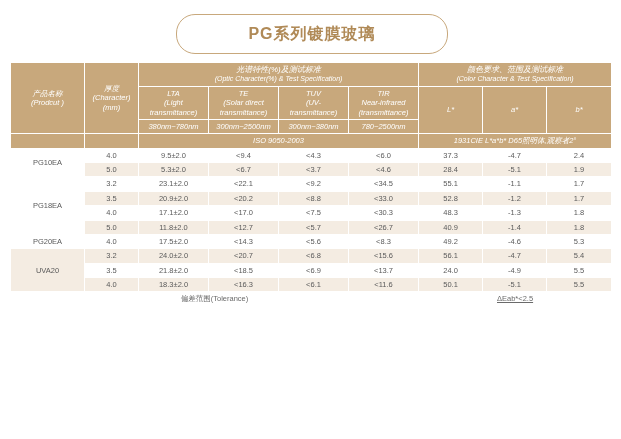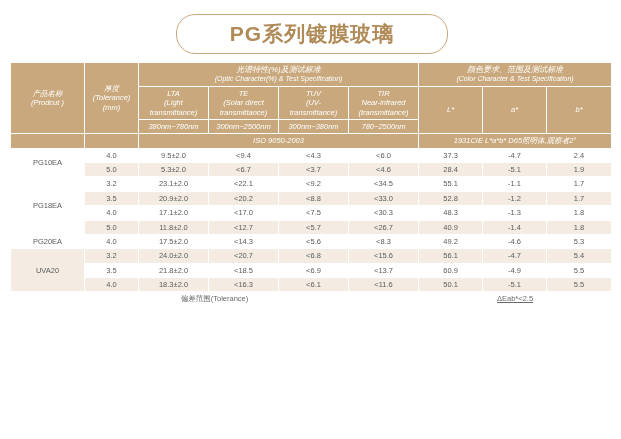--- a/index.html
+++ b/index.html
@@ -13,21 +13,21 @@
   .page{position:relative;width:621px;height:439px;}
 
   
   .title-wrap{
     position:absolute;left:176px;top:14px;width:270px;height:38px;
     border:1px solid #c8a87c;border-radius:19px;
     display:flex;align-items:center;justify-content:center;
     background:#ffffff;
   }
   .title-wrap .title{
-    font-size:21px;font-weight:bold;color:#b08a57;letter-spacing:1px;
+    font-size:16px;font-weight:bold;color:#b08a57;letter-spacing:1px;
   }
 
   
   table.main{
     position:absolute;left:10px;top:62px;
     width:601px;
     border-collapse:collapse;
     table-layout:fixed;
   }
   table.main td, table.main th{
@@ -77,21 +77,21 @@
       <col style="width:65px">
     </colgroup>
     <thead>
       <tr>
         <td class="hd" rowspan="3">
           <div>产品名称</div>
           <div>(Prodcut )</div>
         </td>
         <td class="hd" rowspan="3">
           <div>厚度</div>
-          <div>(Tolerance)</div>
+          <div>(Character)</div>
           <div>(mm)</div>
         </td>
         <td class="hd" colspan="4">
           <div class="big">光谱特性(%)及测试标准</div>
           <div class="sm">(Optic Character(%) &amp; Test Specification)</div>
         </td>
         <td class="hd" colspan="3">
           <div class="big">颜色要求、范围及测试标准</div>
           <div class="sm">(Color Character &amp; Test Specification)</div>
         </td>
@@ -218,21 +218,21 @@
           <td class="rw-b val">56.1</td>
           <td class="rw-b val">-4.7</td>
           <td class="rw-b val">5.4</td>
         </tr>
         <tr>
           <td class="rw-a val">3.5</td>
           <td class="rw-a val">21.8±2.0</td>
           <td class="rw-a val">&lt;18.5</td>
           <td class="rw-a val">&lt;6.9</td>
           <td class="rw-a val">&lt;13.7</td>
-          <td class="rw-a val">60.9</td>
+          <td class="rw-a val">24.0</td>
           <td class="rw-a val">-4.9</td>
           <td class="rw-a val">5.5</td>
         </tr>
         <tr>
           <td class="rw-b val">4.0</td>
           <td class="rw-b val">18.3±2.0</td>
           <td class="rw-b val">&lt;16.3</td>
           <td class="rw-b val">&lt;6.1</td>
           <td class="rw-b val">&lt;11.6</td>
           <td class="rw-b val">50.1</td>

